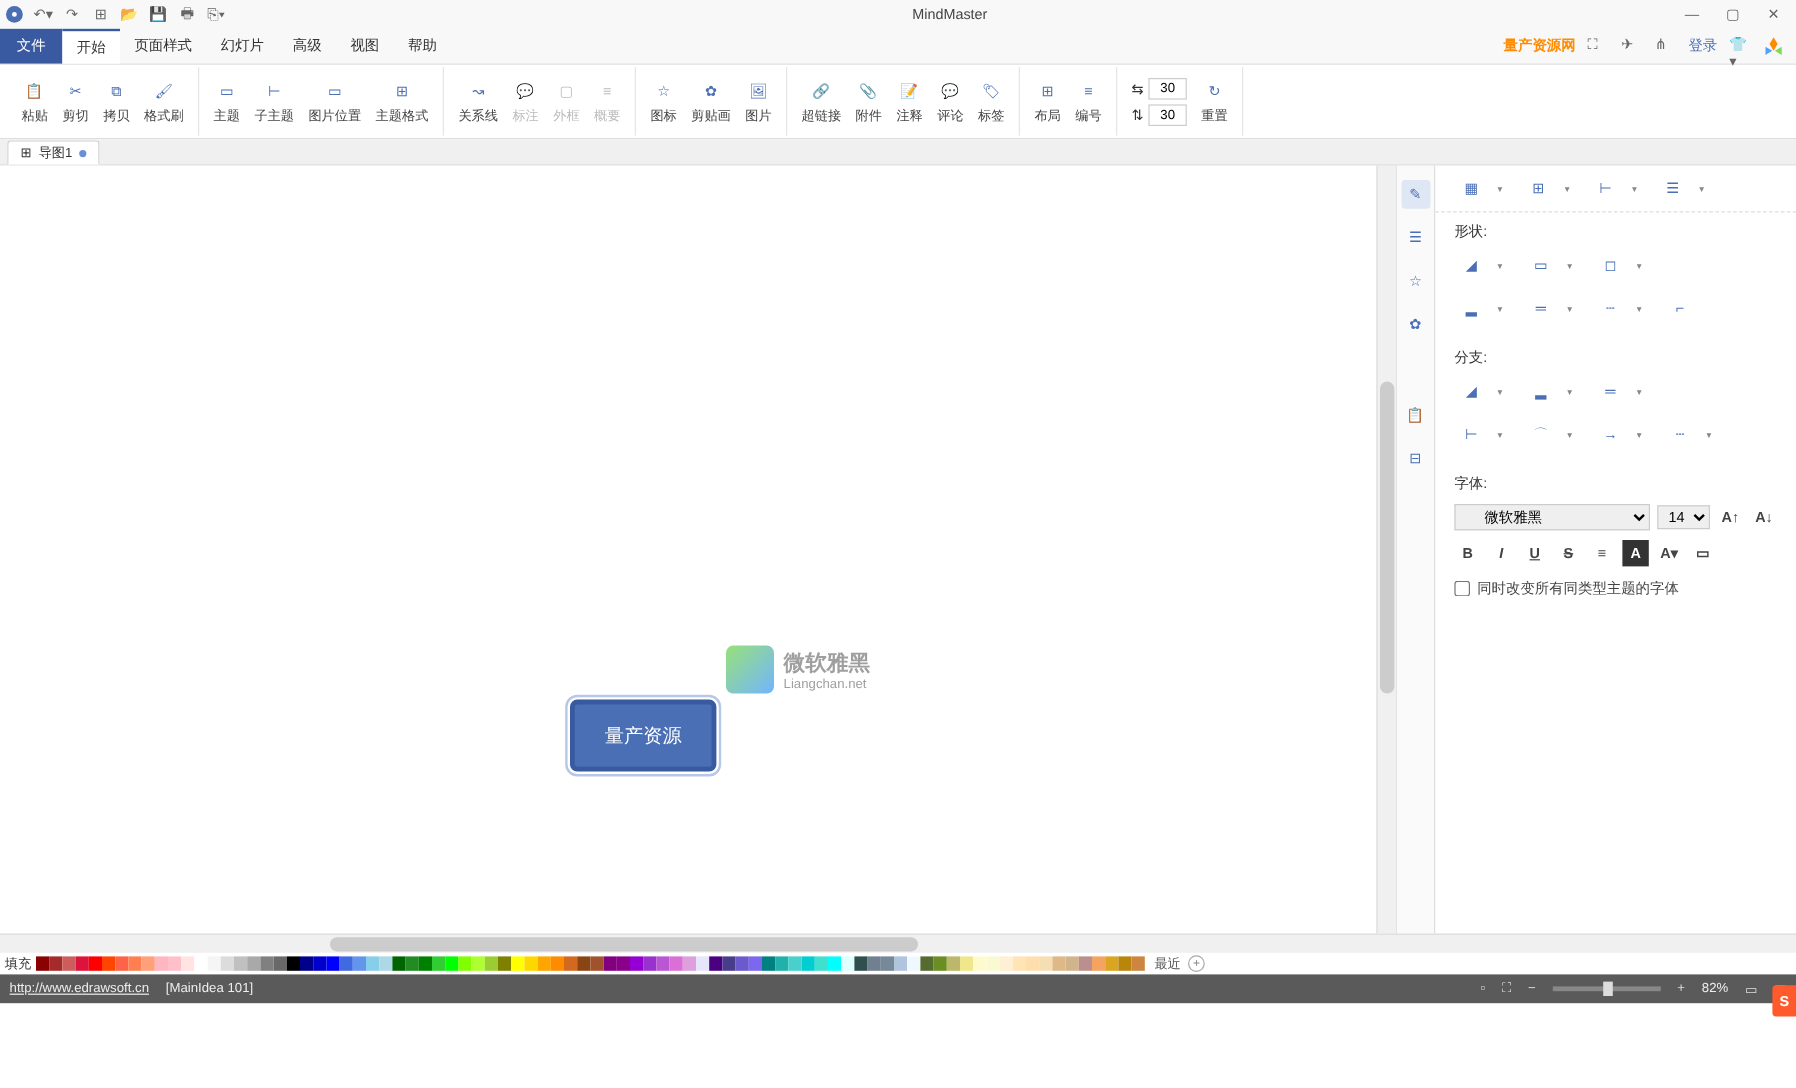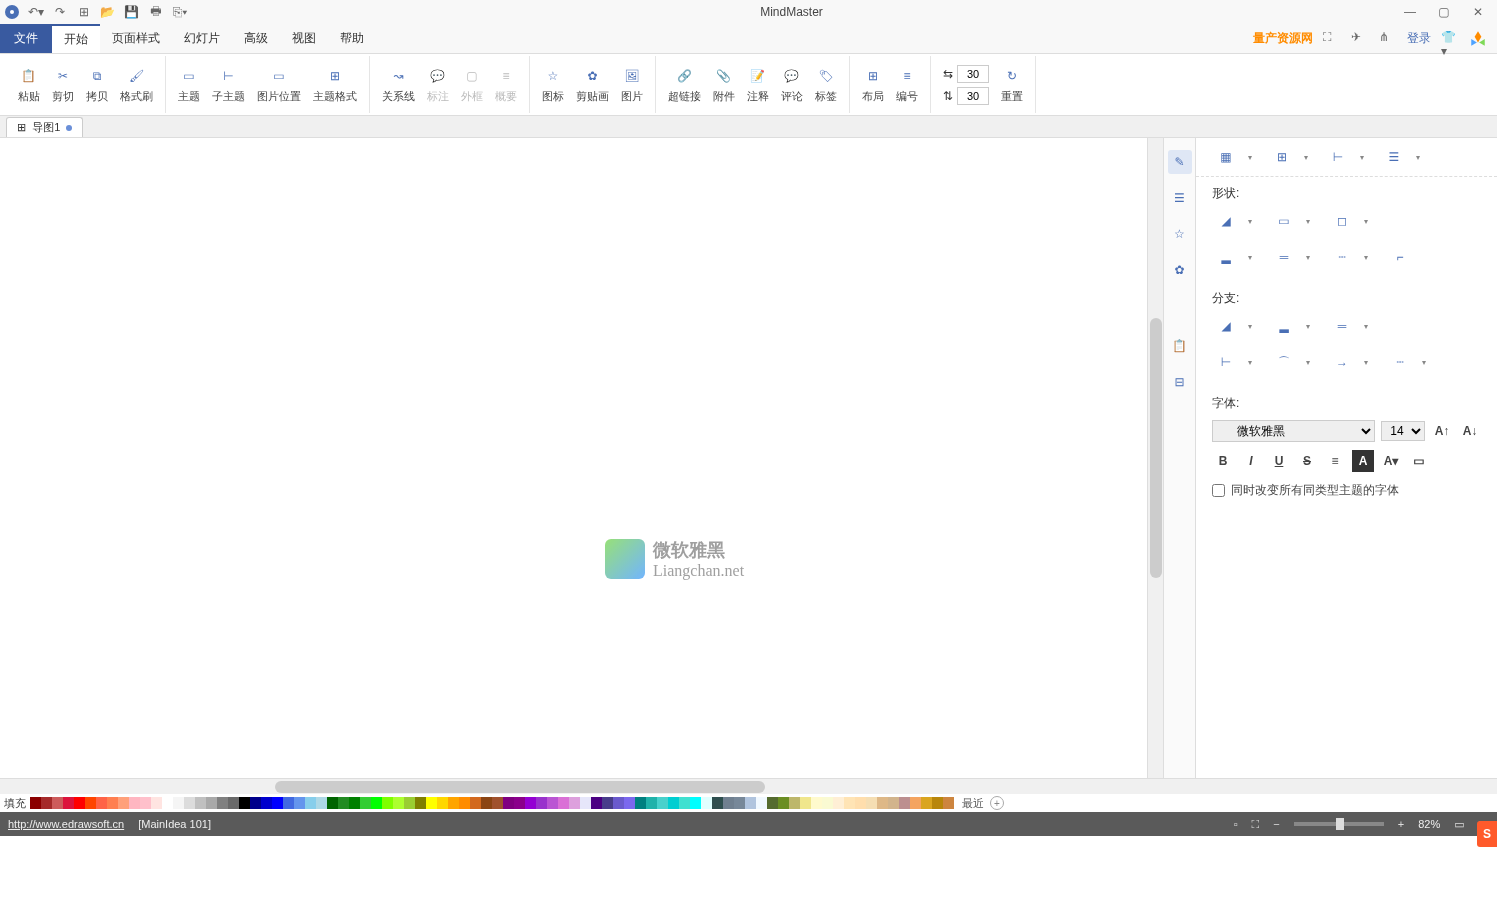--- a/index.html
+++ b/index.html
@@ -30,21 +30,21 @@
 .doc-tabs { height:22px; background:#f0f0f0; border-bottom:1px solid #ddd; display:flex; align-items:flex-end; padding-left:6px; }
 .doc-tab { background:#fff; border:1px solid #ccc; border-bottom:none; padding:2px 10px; font-size:11px; display:flex; align-items:center; gap:6px; cursor:pointer; border-radius:3px 3px 0 0; }
 .doc-tab .dot { width:6px; height:6px; background:#6a8fd8; border-radius:50%; }
 .workspace { display:flex; height:640px; }
 .canvas-area { flex:1; position:relative; background:#fff; overflow:hidden; }
 .central-topic { position:absolute; left:475px; top:445px; width:122px; height:60px; background:#4a6fb5; border:4px solid #395aa0; outline:2px solid #b7c7e8; outline-offset:2px; border-radius:6px; display:flex; align-items:center; justify-content:center; color:#fff; font-size:16px; }
 .watermark { position:absolute; left:605px; top:400px; display:flex; align-items:center; gap:8px; opacity:0.8; }
 .watermark .logo { width:40px; height:40px; background:linear-gradient(135deg,#7ed957,#4fa3ff); border-radius:6px; }
 .watermark .wt { color:#888; }
 .wt .zh { font-size:18px; font-weight:bold; }
-.wt .en { font-size:16px;font-family:Liberation Serif, serif; }
+.wt .en { font-size:11px; }
 .vscroll { width:16px; background:#f0f0f0; border-left:1px solid #ddd; position:relative; }
 .vscroll .thumb { position:absolute; top:180px; left:2px; width:12px; height:260px; background:#ccc; border-radius:6px; }
 .side-toolbar { width:32px; background:#fafafa; border-left:1px solid #ddd; display:flex; flex-direction:column; align-items:center; gap:12px; padding-top:12px; }
 .side-toolbar .sbtn { width:24px; height:24px; color:#4a6fb5; cursor:pointer; display:flex; align-items:center; justify-content:center; }
 .side-toolbar .sbtn.active { background:#dfe7f5; border-radius:3px; }
 .format-panel { width:302px; border-left:1px solid #ddd; background:#fff; overflow:hidden; }
 .fp-header { padding:6px 10px; font-size:12px; color:#333; border-bottom:1px solid #eee; display:flex; justify-content:space-between; }
 .fp-header .pin { color:#999; cursor:pointer; }
 .fp-row { display:flex; gap:28px; padding:8px 16px; border-bottom:1px dashed #ddd; }
 .fp-row .fbtn { width:28px; height:22px; color:#4a6fb5; cursor:pointer; display:flex; align-items:center; justify-content:center; position:relative; }
@@ -254,20 +254,23 @@
 </div>
 
 <div class="workspace">
   <div class="canvas-area">
     <div class="watermark">
       <div class="logo"></div>
       <div class="wt">
         <div class="zh">微软雅黑</div>
         <div class="en">Liangchan.net</div>
       </div>
+    </div>
+    <div class="central-topic">
+      <span>量产资源</span>
     </div>
   </div>
   <div class="vscroll">
       <div class="thumb"></div>
     </div>
   <div class="side-toolbar">
     <div class="sbtn active">✎</div>
     <div class="sbtn">☰</div>
     <div class="sbtn">☆</div>
     <div class="sbtn">✿</div>

